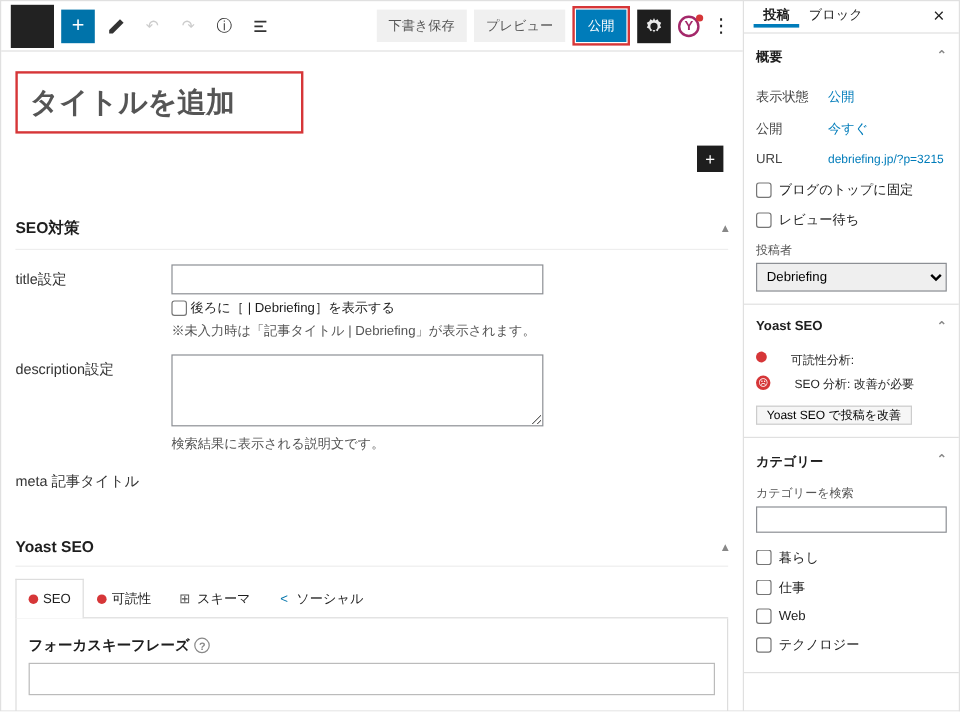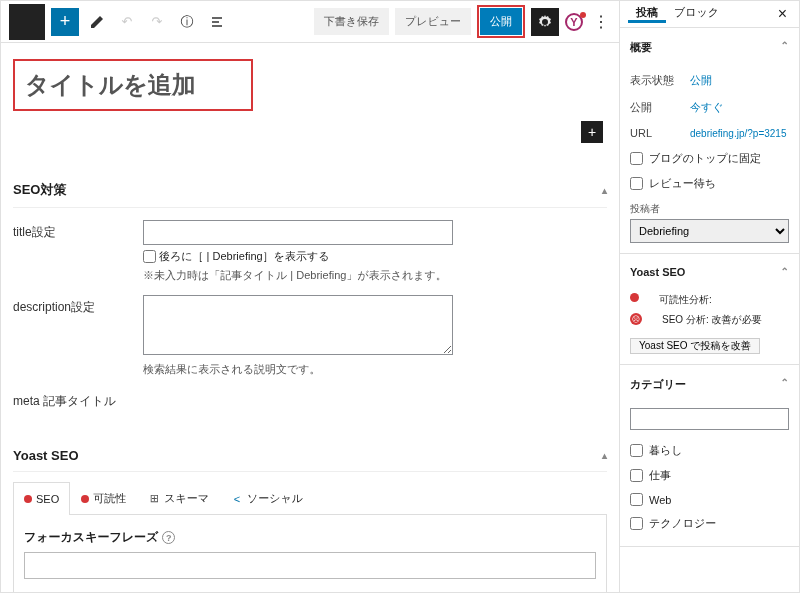--- a/index.html
+++ b/index.html
@@ -245,20 +245,21 @@
       <button class="imp-btn">Yoast SEO で投稿を改善</button>
     </div>
   </div>
 
   <div class="panel">
     <div class="panel-hd">
         <span>カテゴリー</span>
         <span class="chev">⌃</span>
       </div>
     <div class="panel-bd">
+      <div class="cat-lbl">カテゴリーを検索</div>
       <input class="cat-search" type="text" style="">
       <div class="cat-list">
         <label class="chk2">
             <input type="checkbox" style="">
             <span>暮らし</span>
           </label>
         <label class="chk2">
             <input type="checkbox" style="">
             <span>仕事</span>
           </label>

